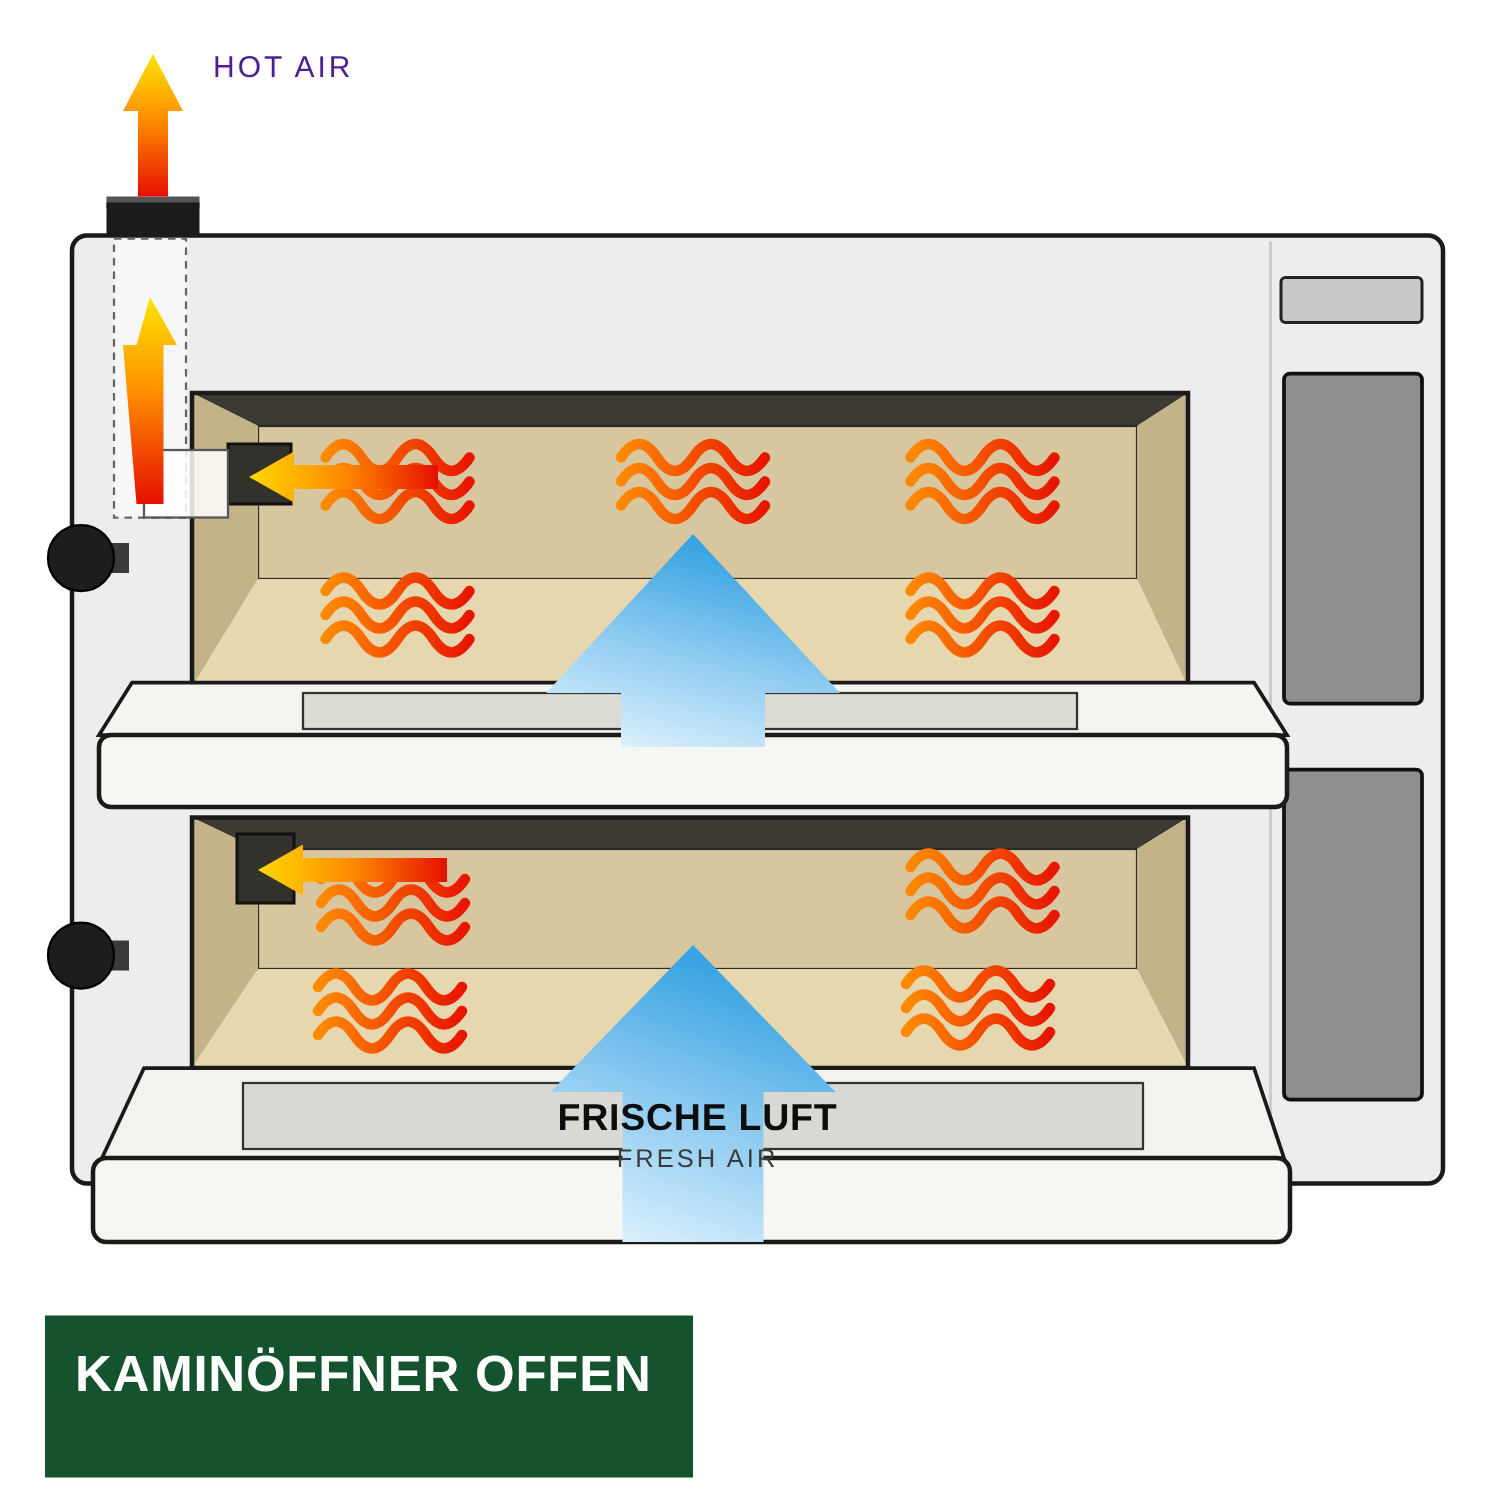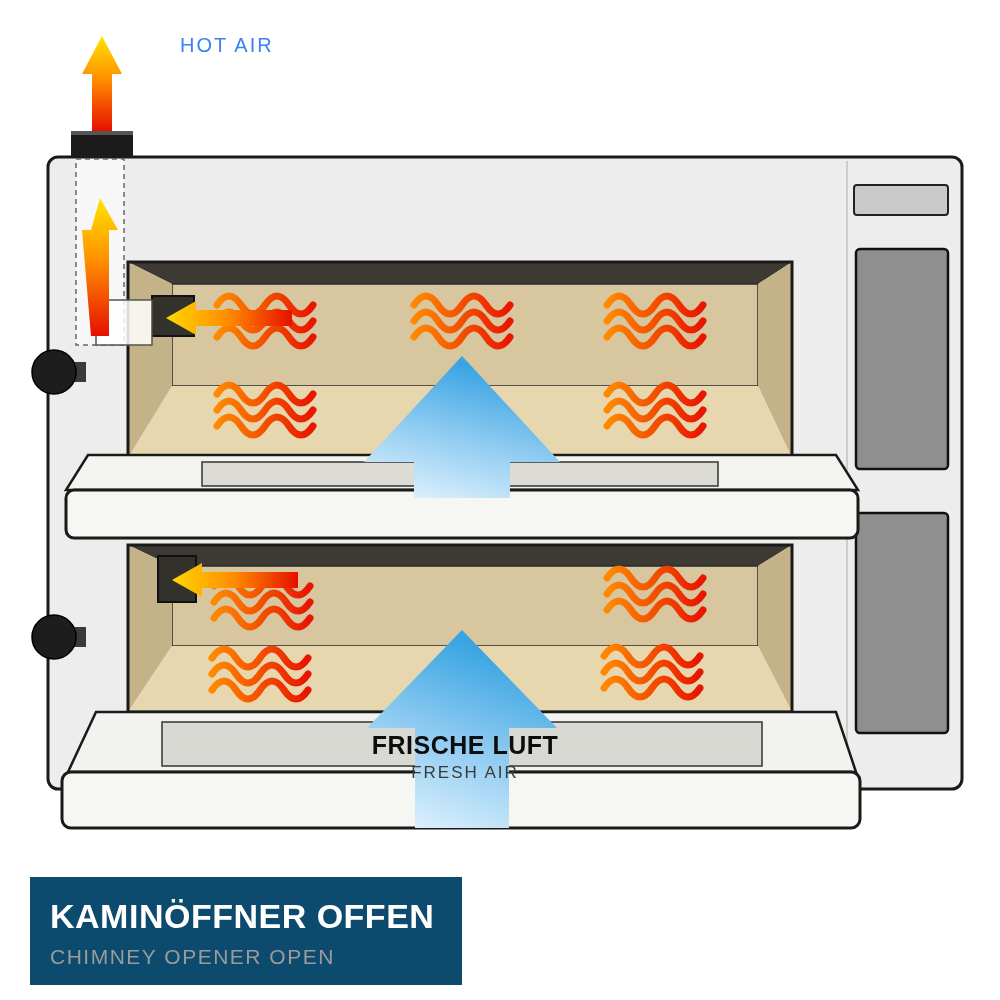--- a/index.html
+++ b/index.html
@@ -12,31 +12,31 @@
   }
   .stage {
     position: absolute;
     left: 0; top: 0;
     width: 1000px; height: 1000px;
   }
   .label { position: absolute; }
 
   .hotair { left: 142px; top: 28px; }
   .hotair .t { font-size: 30px; font-weight: 800; color: #0d0d0d; letter-spacing: 1.5px; }
-  .hotair .s { font-size: 20px; color: #3b82f6; letter-spacing: 2px; margin-top: 6px; font-weight: 500; margin-left: 38px; }
+  .hotair .s { font-size: 20px; color: #4c1d95; letter-spacing: 2px; margin-top: 6px; font-weight: 500; }
 
   .freshair { left: 262px; top: 731px; width: 406px; text-align: center; }
   .freshair .t { font-size: 25px; font-weight: 800; color: #0d0d0d; letter-spacing: 0.5px; }
   .freshair .s { font-size: 17px; color: #3a3a3a; letter-spacing: 2px; margin-top: 3px; font-weight: 500; text-align: center; }
 
   .banner {
     position: absolute;
     left: 30px; top: 877px;
     width: 432px; height: 108px;
-    background: #0c4a6e;
+    background: #14532d;
     padding: 20px 0 0 20px;
   }
   .banner .t { font-size: 34px; font-weight: 800; color: #ffffff; letter-spacing: 0.5px; }
   .banner .s { font-size: 21px; color: #9b9b9b; letter-spacing: 1.5px; margin-top: 9px; font-weight: 500; }
 </style>
 </head>
 <body>
 
 <svg class="stage" viewBox="0 0 1000 1000">
   <defs>
@@ -145,14 +145,13 @@
   <div class="s">HOT AIR</div>
 </div>
 
 <div class="label freshair">
   <div class="t">FRISCHE LUFT</div>
   <div class="s">FRESH AIR</div>
 </div>
 
 <div class="banner">
   <div class="t">KAMINÖFFNER OFFEN</div>
-  <div class="s">CHIMNEY OPENER OPEN</div>
 </div>
 
 </body></html>

